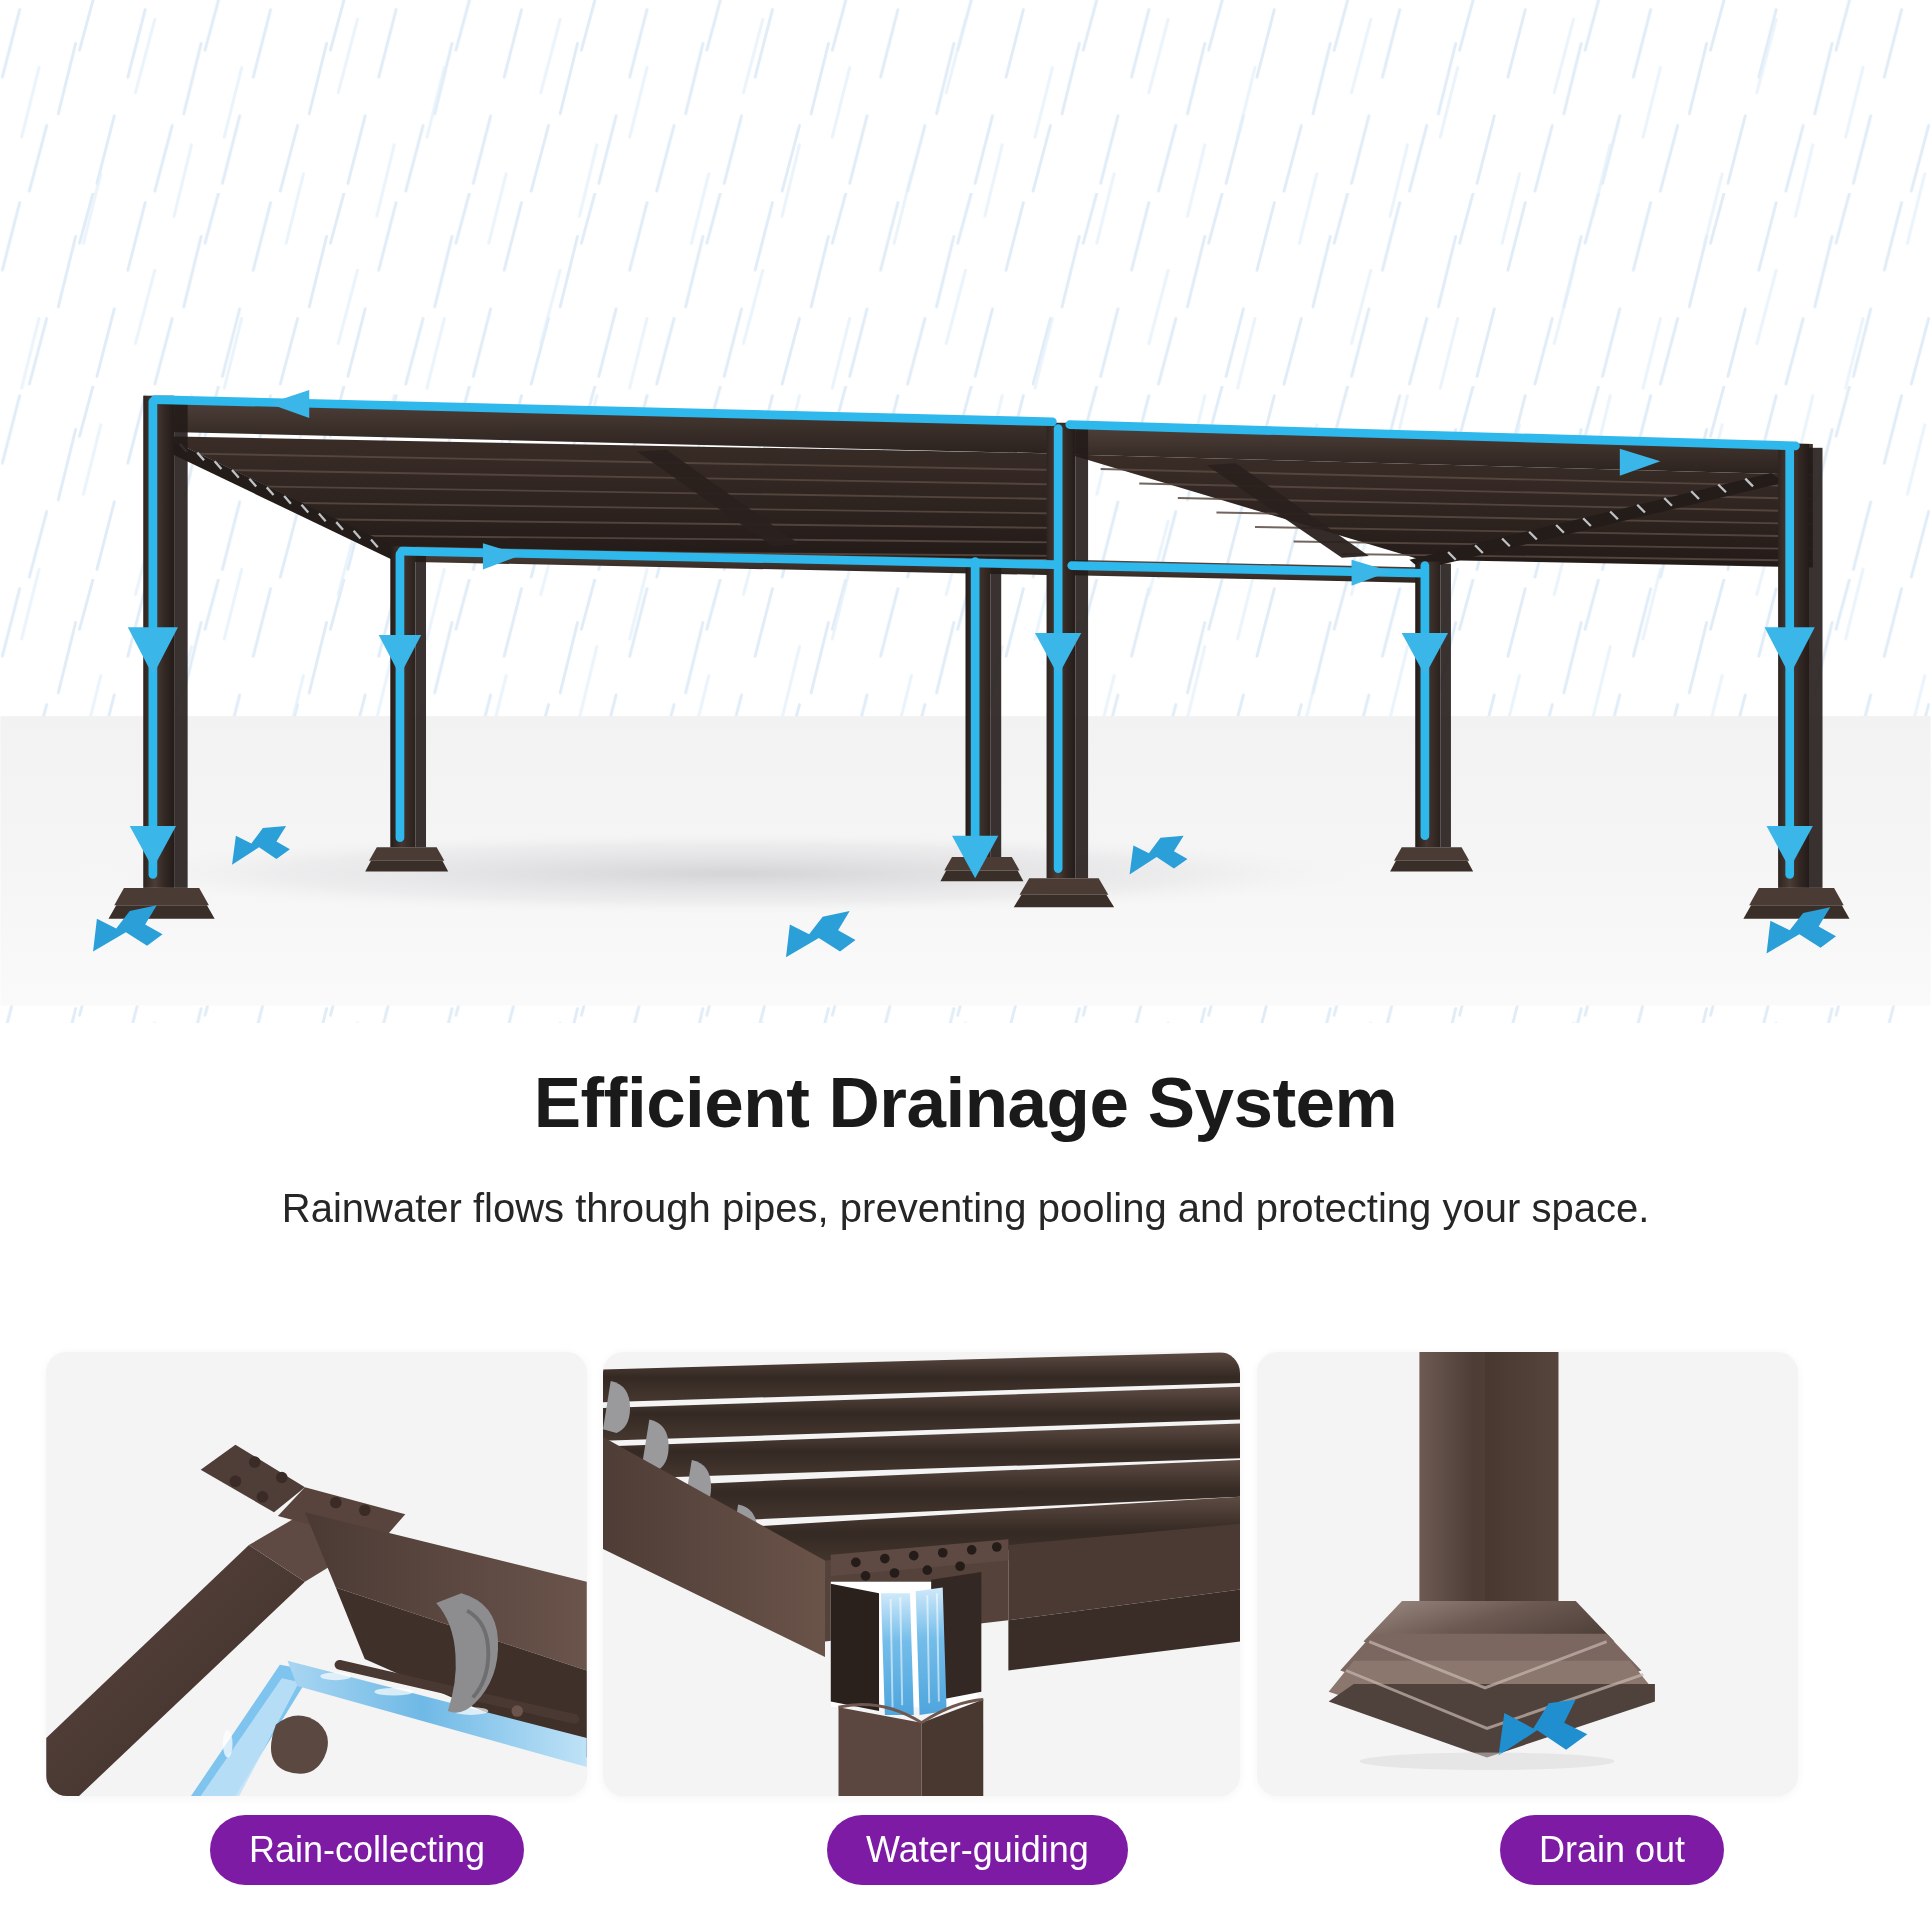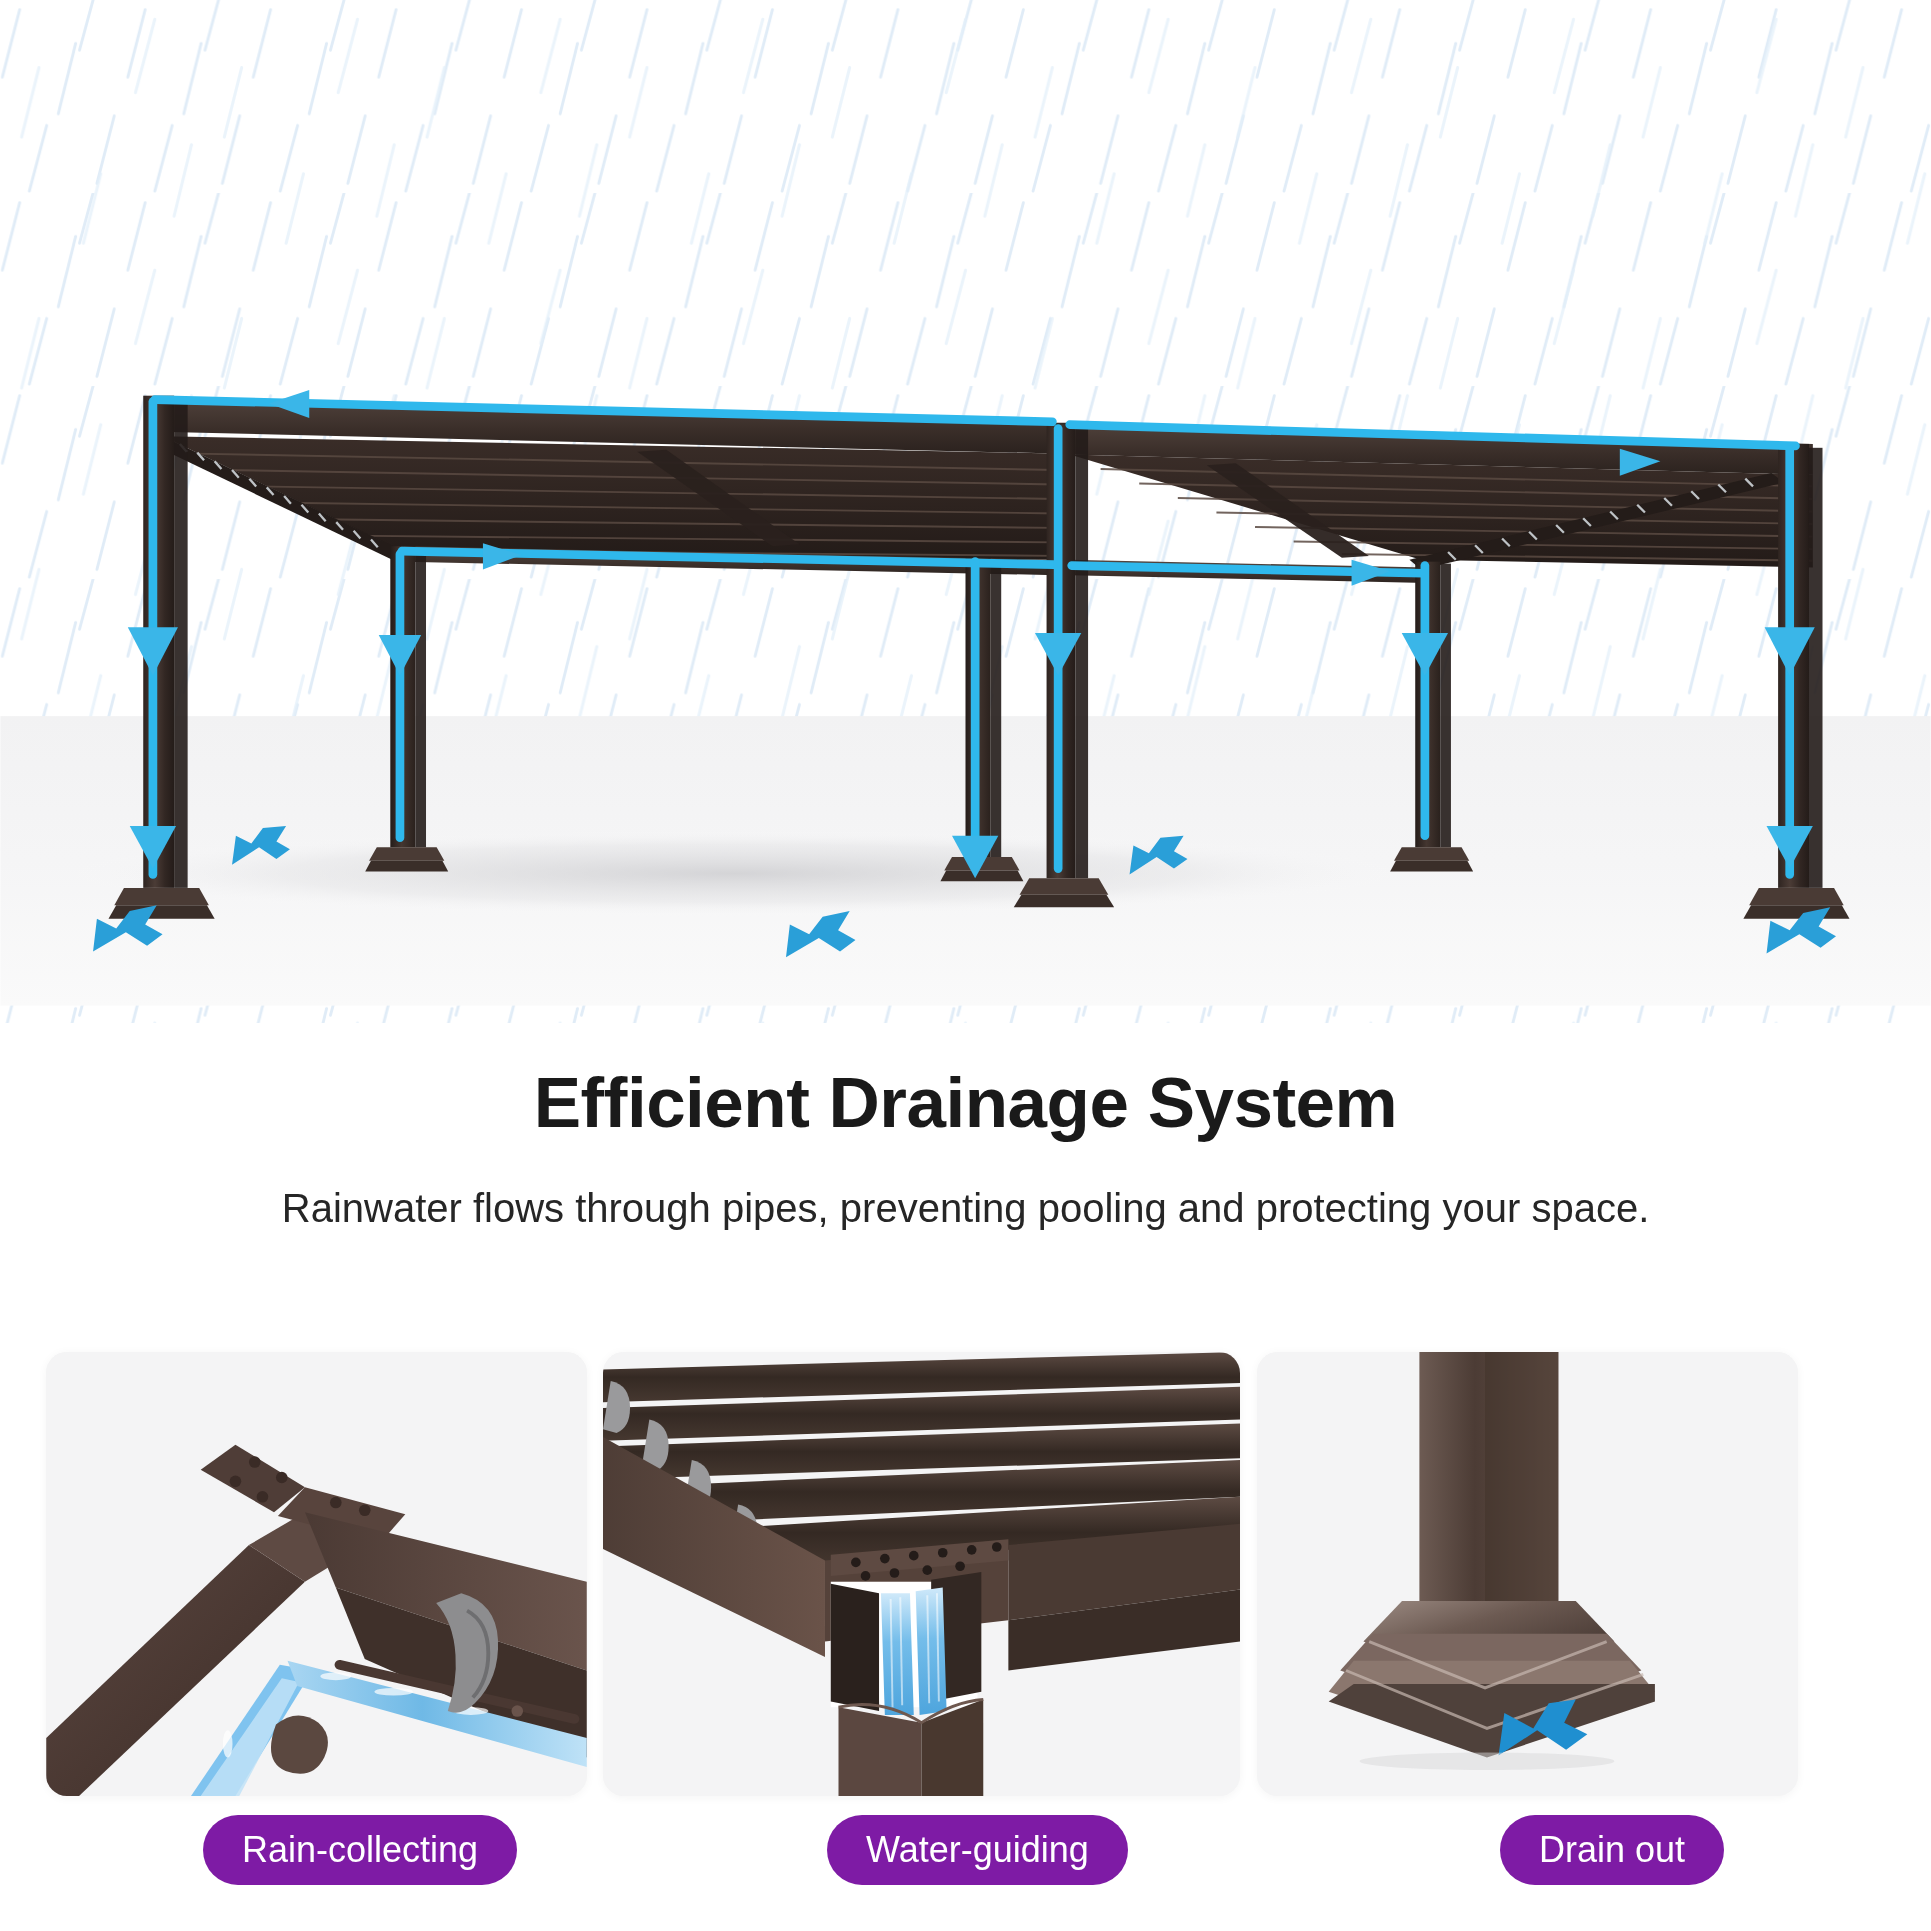--- a/index.html
+++ b/index.html
@@ -54,21 +54,21 @@
     border-radius:35px;
     background:#7E1BA5;
     color:#ffffff;
     font-size:36px;
     text-align:center;
     white-space:nowrap;
     padding:0 39px;
     box-sizing:border-box;
     font-family:"Liberation Sans", sans-serif;
   }
-  .badge1{left:203px;}
+  .badge1{left:210px;}
   .badge2{left:827px;}
   .badge3{left:1500px;}
 </style>
 </head>
 <body>
 
 <div id="page">
 
   <div class="hero">
     <svg class="hero-svg" width="1931" height="1023" viewBox="0 0 2000 1060">

